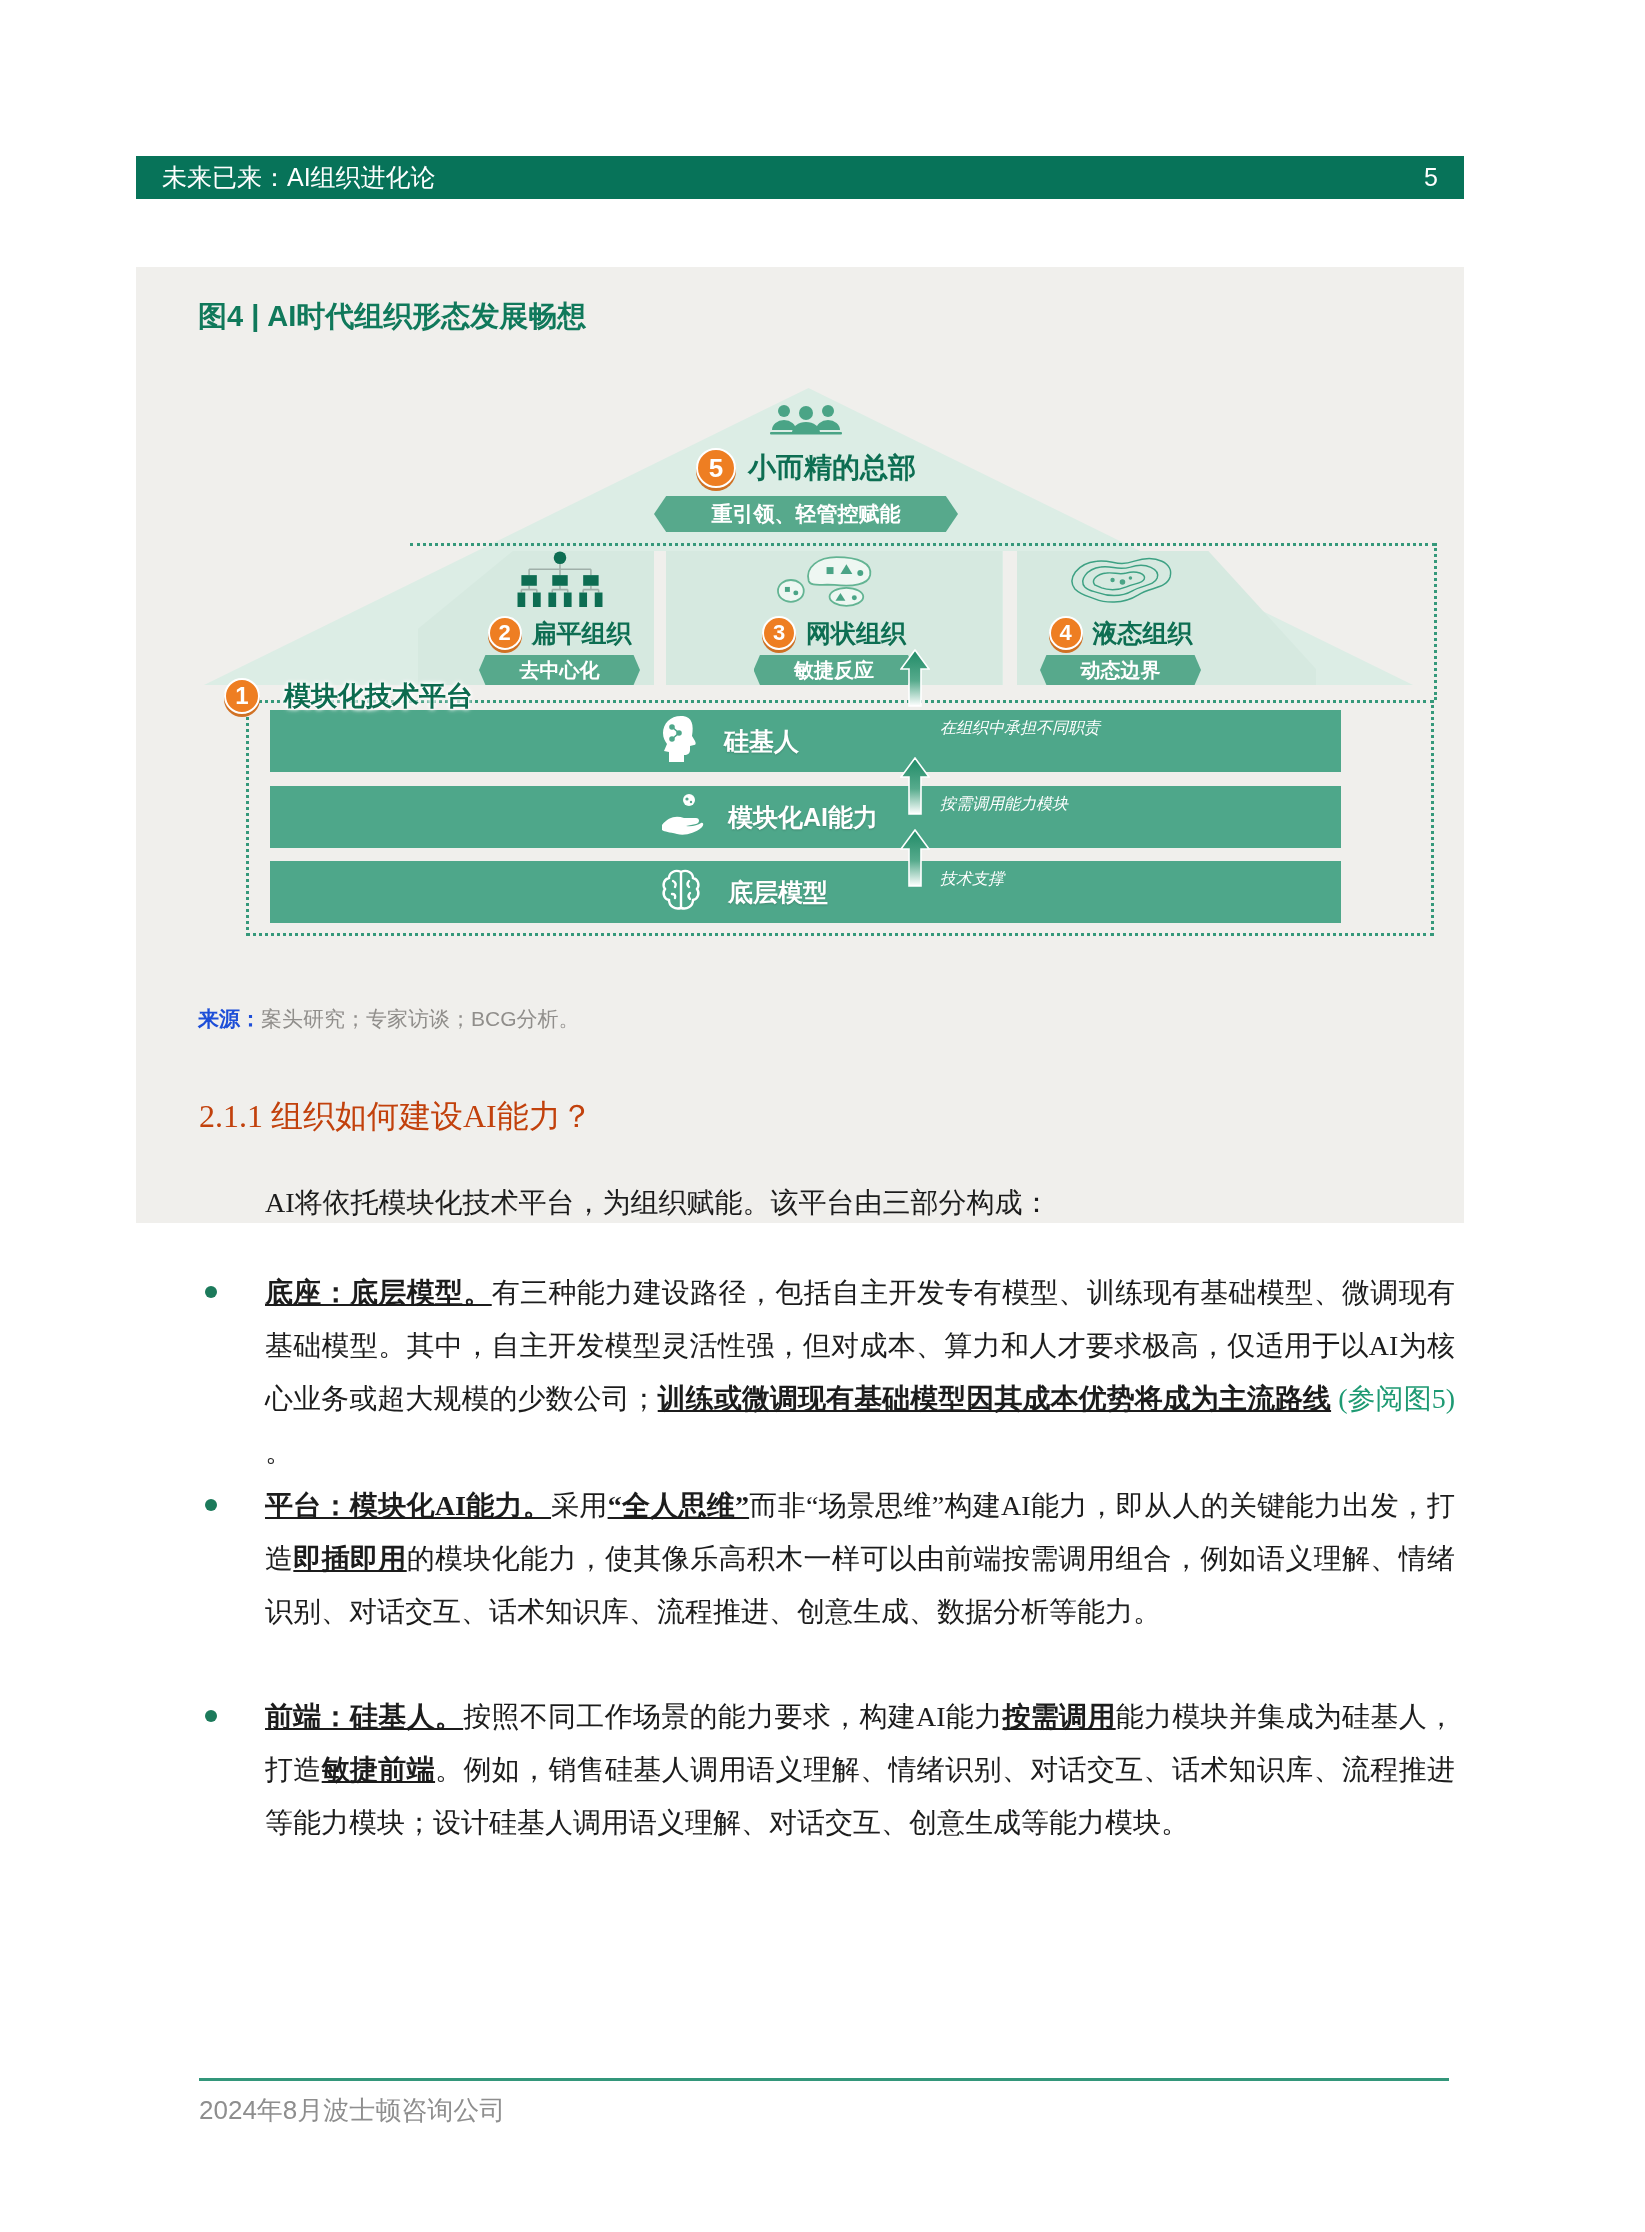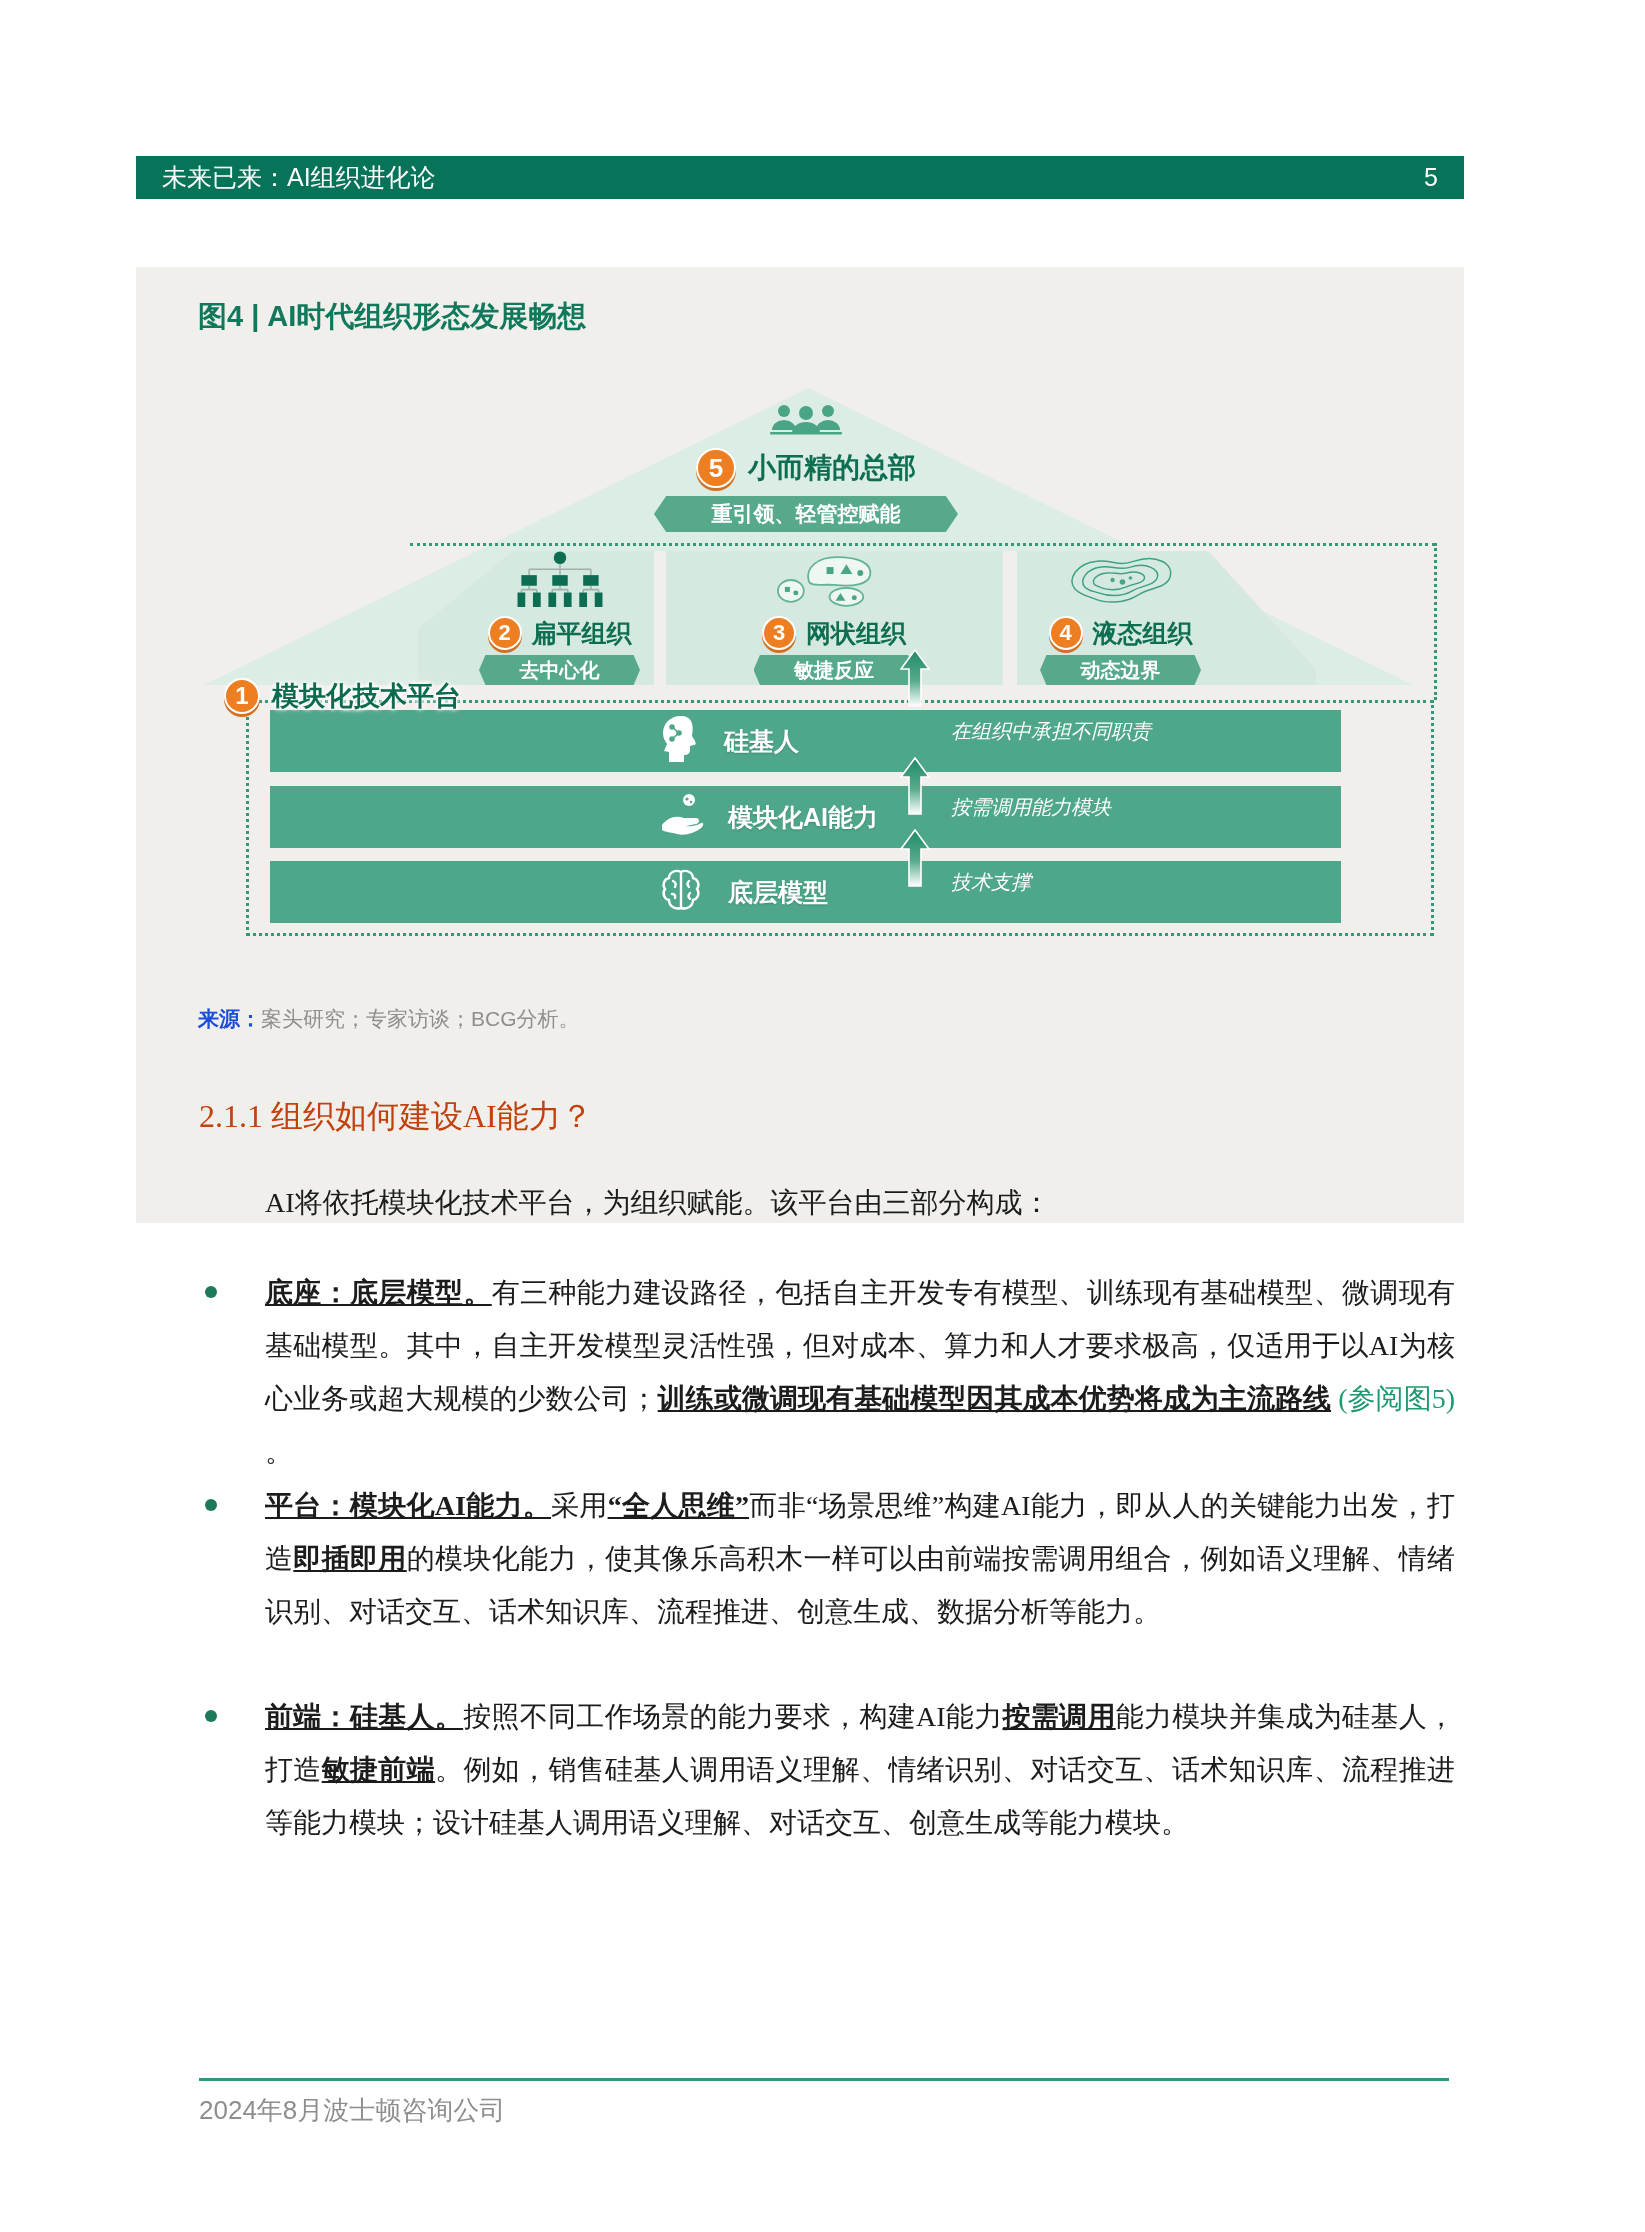--- a/index.html
+++ b/index.html
@@ -45,31 +45,31 @@
   .card2 { left:282px; width:237px; clip-path:polygon(40% 0,100% 0,100% 100%,0 100%,0 58%); padding-left:46px; }
   .card3 { left:530px; width:336px; }
   .card4 { left:881px; width:299px; clip-path:polygon(0 0,64% 0,100% 88%,100% 100%,0 100%); padding-right:92px; }
   .gapstrip { position:absolute; top:284px; height:134px; background:#f0efec; }
   .num-row { display:flex; align-items:center; gap:10px; white-space:nowrap; }
   .num-row .n-label { font-family:"Liberation Sans", sans-serif; font-weight:bold; font-size:25px; color:#0d6e52; }
   .c-banner { width:161px; height:33px; font-size:20px; }
 
   .plat-row { position:absolute; left:88px; top:411px; display:flex; align-items:center; gap:12px; z-index:3; }
   .plat-label { font-family:"Liberation Sans", sans-serif; font-weight:bold; font-size:27px; color:#0c6b4f;
-    text-shadow:0 0 4px #fff, 0 0 4px #fff, 0 0 6px #fff; white-space:nowrap; }
+    text-shadow:0 0 4px #fff, 0 0 4px #fff, 0 0 6px #fff; white-space:nowrap;margin-left:12px; }
 
   .plat-dotted { position:absolute; left:110px; top:433px; width:1188px; height:236px; border:3px dotted #35987a; }
 
   .bar { position:absolute; left:134px; width:1071px; height:62px; background:#4ea78a;padding-left:8px; }
   .bar1 { top:443px; } .bar2 { top:519px; } .bar3 { top:594px; }
   .bar-group { position:absolute; left:388px; top:0; height:100%; display:flex; align-items:center; gap:24px; }
   .bar-label { font-family:"Liberation Sans", sans-serif; font-weight:bold; font-size:25px; color:#fff;
     text-shadow:0 1px 2px rgba(0,0,0,.18); white-space:nowrap; }
   .bar-note { position:absolute; left:670px; top:8px; color:#fff; font-style:italic;
-    font-size:20px; white-space:nowrap; font-family:"Liberation Serif", serif;margin-left:11px; }
+    font-size:16px; white-space:nowrap; font-family:"Liberation Serif", serif; }
   .arrow { position:absolute; left:764px; z-index:4; }
   .arr1 { top:382px; } .arr2 { top:490px; } .arr3 { top:562px; }
 
   .source { position:absolute; left:62px; top:738px; font-family:"Liberation Sans", sans-serif;
     font-size:21px; color:#908e8b; }
   .source b { color:#1d4ed8; }
 
   
   .sec-heading { position:absolute; left:199px; top:1095px; font-weight:normal; font-size:32px; color:#c2410c; }
   .intro { position:absolute; left:265px; top:1184px; font-size:28px; color:#1c1c1c; }

